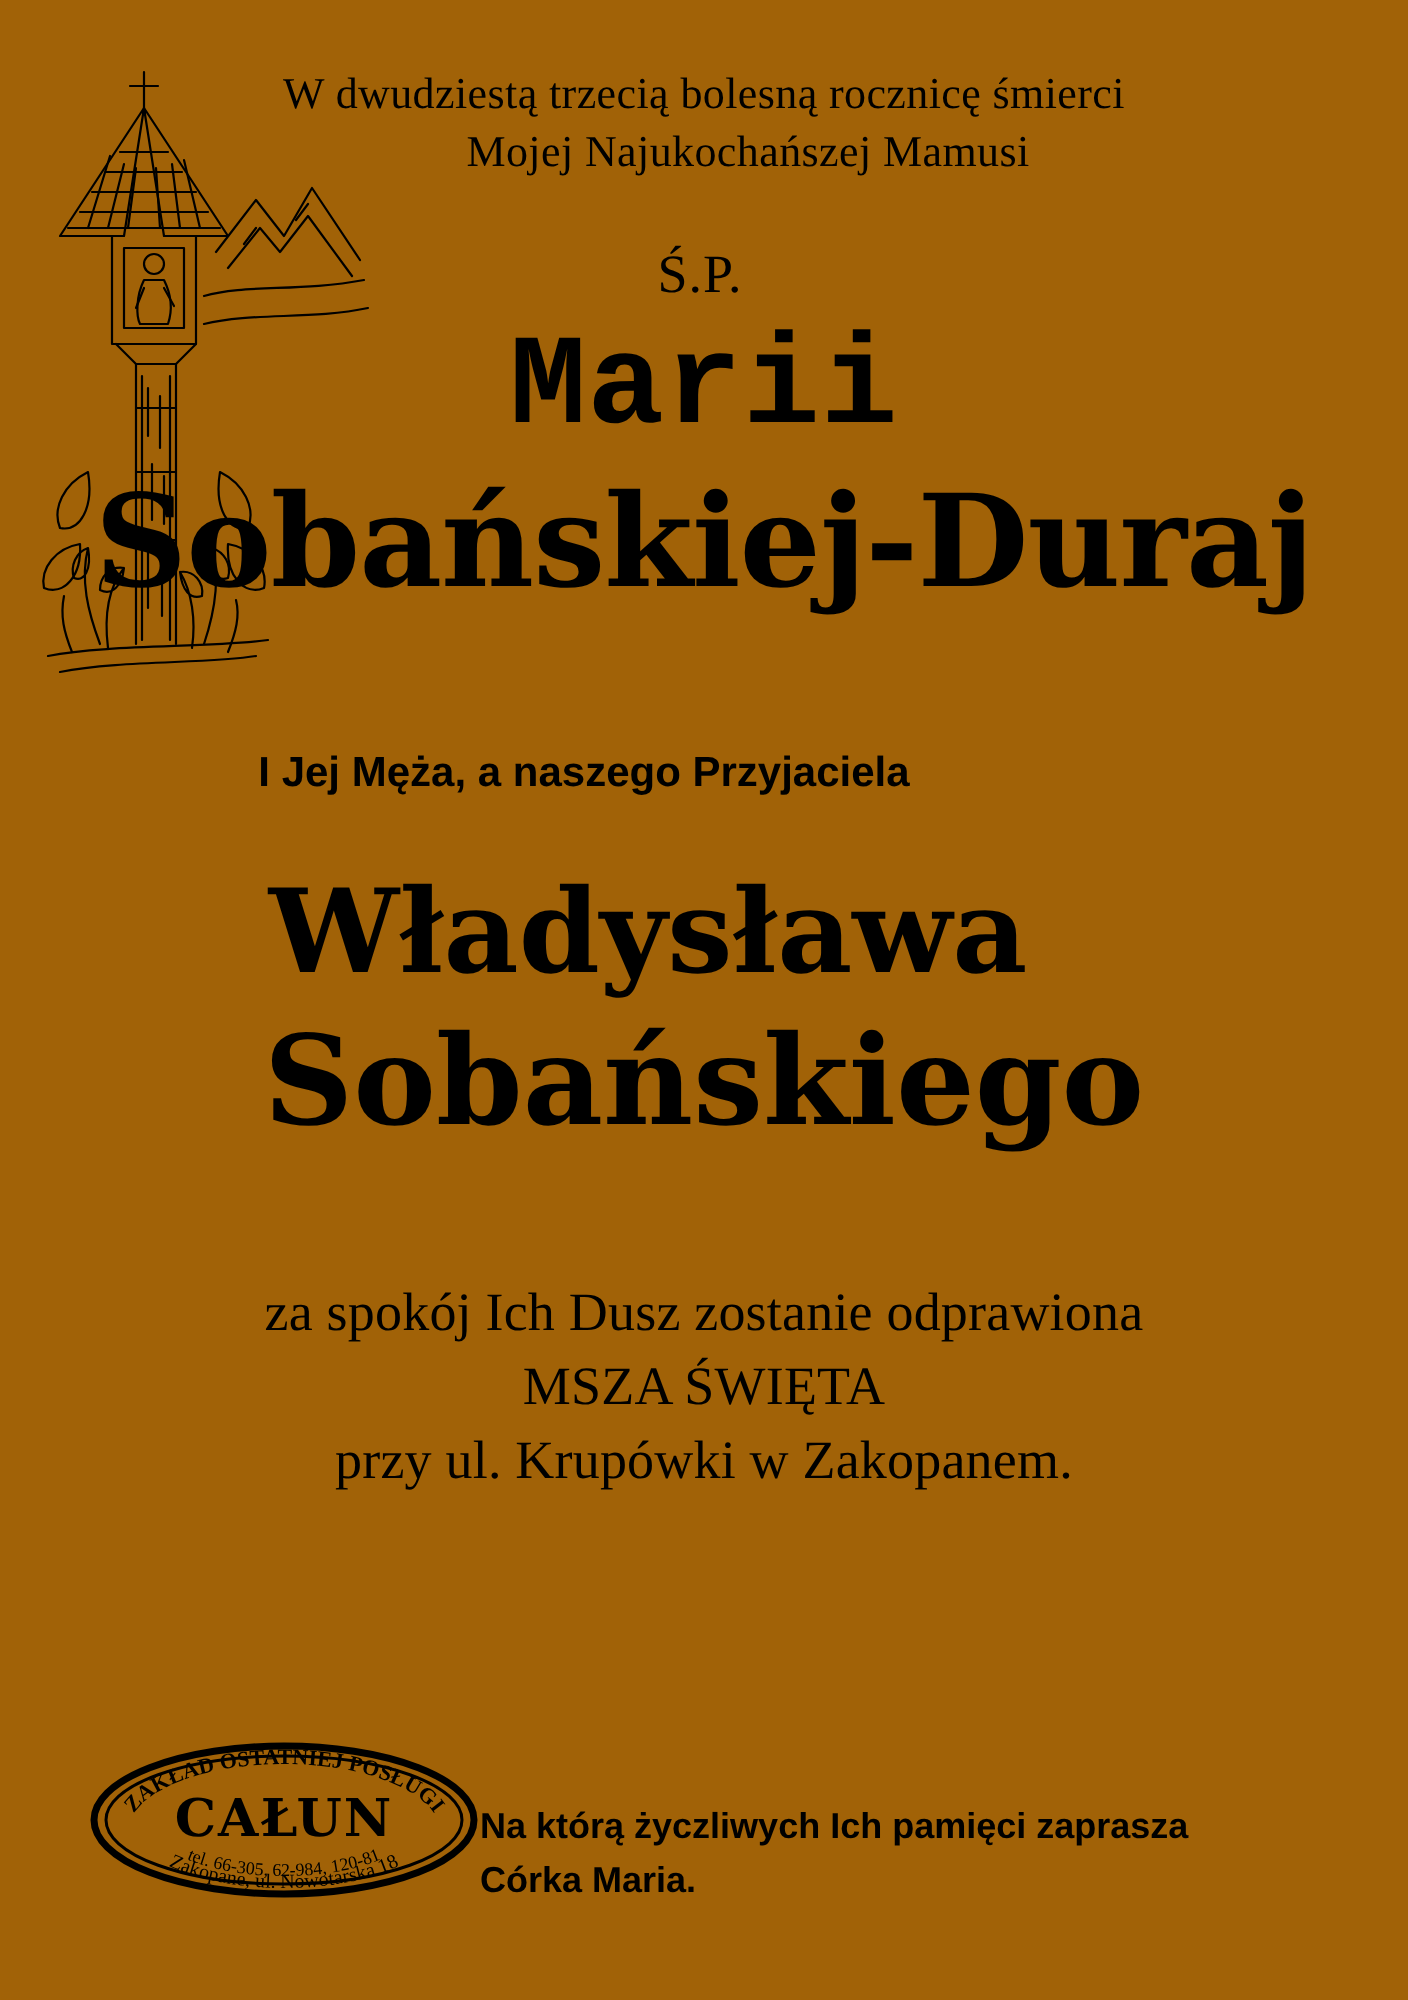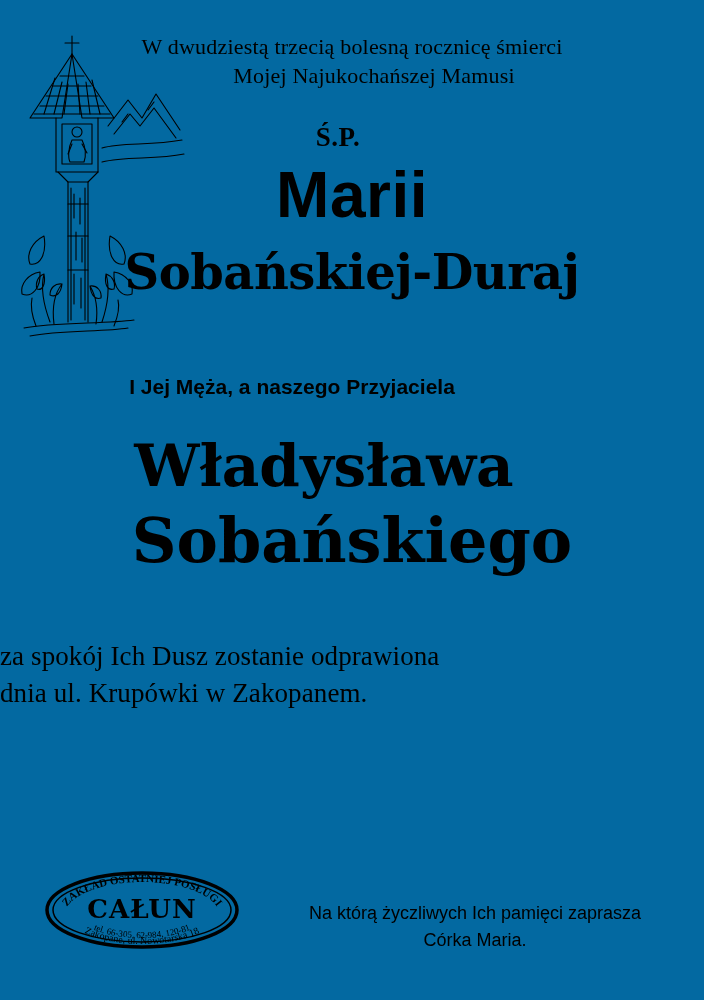--- a/index.html
+++ b/index.html
@@ -11,21 +11,21 @@
     width: 704px;
     height: 1000px;
     position: relative;
     overflow: hidden;
     font-family: "Liberation Serif", serif;
     color: #000000;
   }
   .sheet {
     position: absolute;
     inset: 0;
-    background: #0369a1;
+    background: #a16207;
   }
 
   
   .shrine {
     position: absolute;
     left: 10px;
     top: 22px;
     width: 180px;
     height: 330px;
   }
@@ -40,50 +40,50 @@
     text-align: center;
     font-family: "Liberation Serif", serif;
     font-size: 22px;
     line-height: 29px;
     letter-spacing: 0.2px;
   }
   .intro .l2 { display: block; margin-left: 44px; }
 
   .sp {
     position: absolute;
-    left: 0;
+    left: 12px;
     top: 122px;
     width: 676px;
     text-align: center;
     font-size: 27px;
-    font-weight: bold;
+    font-weight: normal;
     letter-spacing: 0.5px;
   }
 
   .name1 {
     position: absolute;
     left: 0;
     top: 160px;
     width: 704px;
     text-align: center;
-    font-family: Liberation Sans, sans-serif;
+    font-family: Liberation Mono, monospace;
     font-weight: bold;
     font-size: 64px;
     line-height: 70px;
     letter-spacing: 0.5px;
   }
   .name1b {
     position: absolute;
     left: 0;
     top: 234px;
     width: 704px;
     text-align: center;
     font-family: "DejaVu Serif", serif;
     font-weight: bold;
-    font-size: 48px;
+    font-size: 64px;
     line-height: 76px;
     letter-spacing: -0.5px;
   }
 
   .husbandline {
     position: absolute;
     left: 0;
     top: 375px;
     width: 584px;
     text-align: center;
@@ -114,37 +114,36 @@
     font-weight: bold;
     font-size: 62px;
     line-height: 72px;
   }
 
   .body-text {
     position: absolute;
     left: 0;
     top: 638px;
     width: 704px;
-    text-align: left;
+    text-align: center;
     font-family: "Liberation Serif", serif;
     font-size: 27px;
     line-height: 37px;
     letter-spacing: 0.1px;
   }
   .body-text div { white-space: nowrap; }
 
   .closing {
     position: absolute;
-    left: 255px;
+    left: 240px;
     top: 900px;
     width: 440px;
-    text-align: center;
     font-family: "Liberation Sans", sans-serif;
     font-size: 18px;
-    font-weight: normal;
+    font-weight: bold;
     line-height: 27px;
   }
 
   
   .stamp {
     position: absolute;
     left: 42px;
     top: 870px;
     width: 200px;
     height: 80px;
@@ -220,21 +219,22 @@
   <div class="name1">Marii</div>
   <div class="name1b">Sobańskiej-Duraj</div>
 
   <div class="husbandline">I Jej Męża, a naszego Przyjaciela</div>
 
   <div class="name2">Władysława</div>
   <div class="name2b">Sobańskiego</div>
 
   <div class="body-text">
     <div>za spokój Ich Dusz zostanie odprawiona</div>
-    <div>dnia ul. Krupówki w Zakopanem.</div>
+    <div>MSZA ŚWIĘTA</div>
+    <div>przy ul. Krupówki w Zakopanem.</div>
   </div>
 
   <div class="closing">
     <div>Na którą życzliwych Ich pamięci zaprasza</div>
     <div>Córka Maria.</div>
   </div>
 
   <div class="stamp">
     <svg viewBox="0 0 200 80" xmlns="http://www.w3.org/2000/svg">
       <defs>

